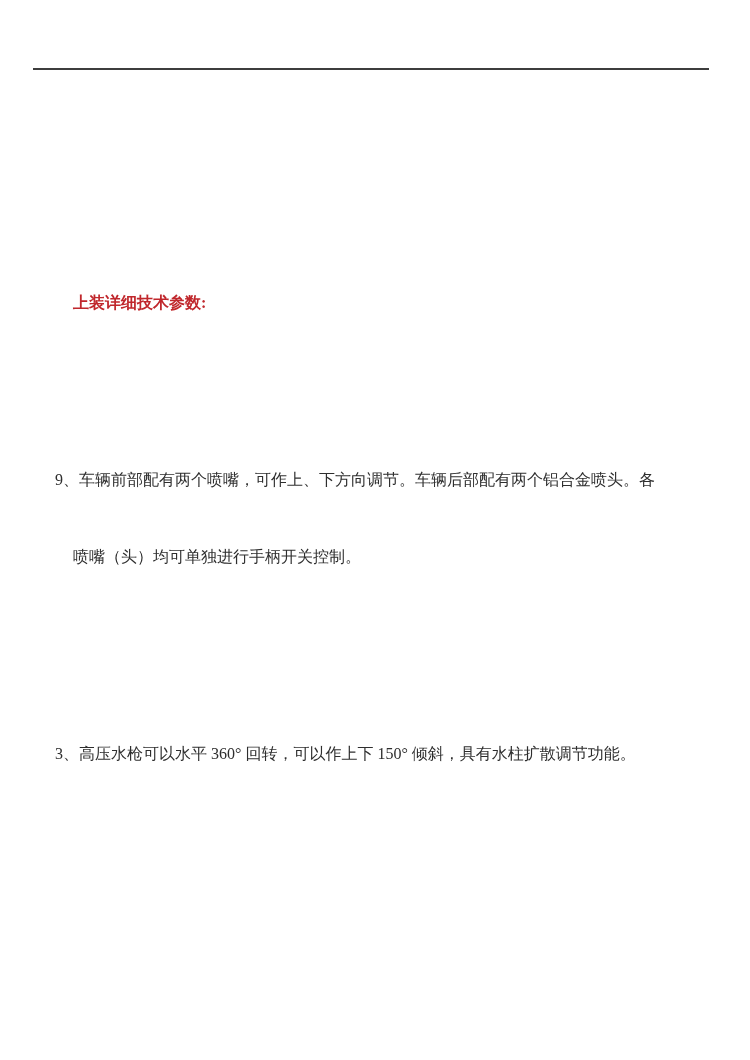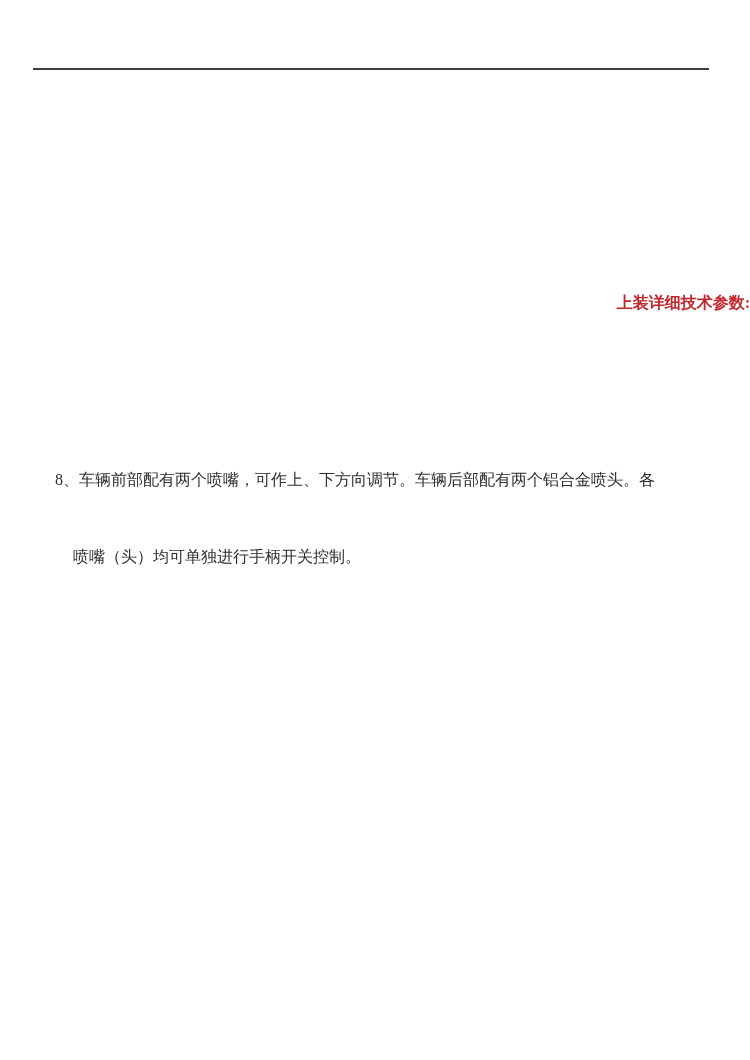--- a/index.html
+++ b/index.html
@@ -35,21 +35,20 @@
     right: 0;
     font-size: 16px;
     line-height: 20px;
     white-space: pre-wrap;
   }
   .doc-heading {
     margin: 233px 0 0 73px;
     font-weight: bold;
     color: var(--heading, #c0272c);
     font-size: 16px;
-    text-align: right;
   }
   .item {
     margin: 37px 0 0 55px;
   }
   .item .line2 {
     margin: 17px 0 0 18px;
   }
 </style>
 </head>
 <body>
@@ -57,24 +56,27 @@
 <div class="page">
 
   <div class="header-rule"></div>
 
   <div class="content">
 
     <div class="doc-heading">上装详细技术参数:</div>
 
 
     <div class="item">
-      <div>8、车辆前部配有两个喷嘴，可作上、下方向调节。车辆后部配有两个铝合金喷头。各</div>
+      <div>9、车辆前部配有两个喷嘴，可作上、下方向调节。车辆后部配有两个铝合金喷头。各</div>
       <div class="line2">喷嘴（头）均可单独进行手柄开关控制。</div>
     </div>
 
+    <div class="item">
+      <div>3、高压水枪可以水平 360° 回转，可以作上下 150° 倾斜，具有水柱扩散调节功能。</div>
+    </div>
 
     
 
     
 
     
 
     
 
     

